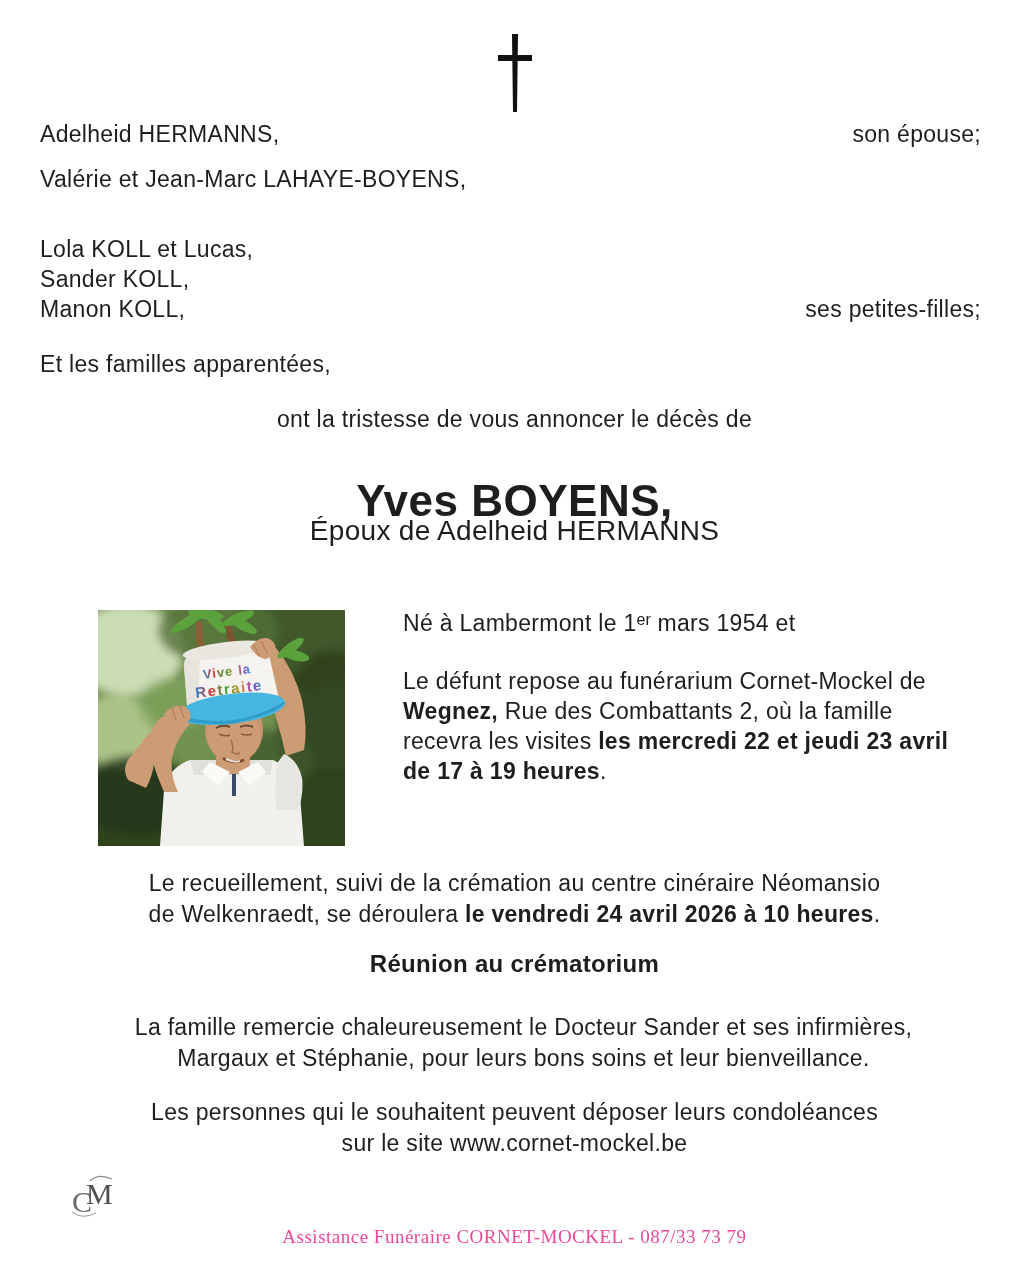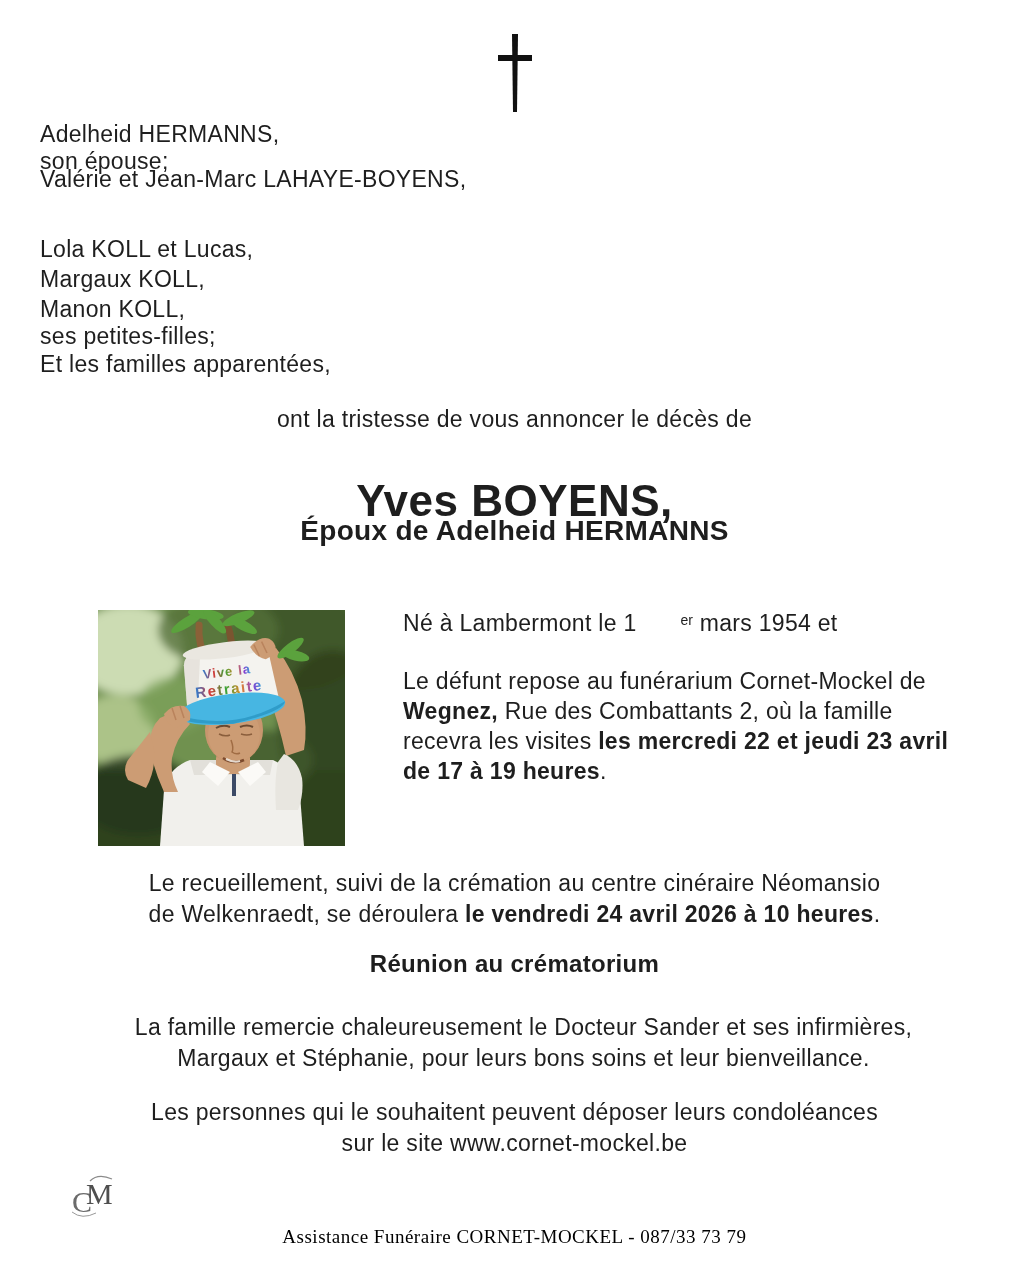--- a/index.html
+++ b/index.html
@@ -10,37 +10,37 @@
     background:#ffffff;
     font-family:"Liberation Sans","DejaVu Sans",sans-serif;
     color:#1e1e1e;
     font-size:23px;
     letter-spacing:0.3px;
     overflow:hidden;
   }
   .abs{position:absolute;}
   .centered{left:0;right:0;text-align:center;}
   .cross-wrap{top:34px;left:0;right:0;display:flex;justify-content:center;}
-  .names-row{left:40px;right:48px;display:flex;justify-content:space-between;white-space:nowrap;flex-direction:column;}
+  .names-row{left:40px;right:48px;display:flex;justify-content:space-between;white-space:nowrap;}
   .intro{top:406px;text-align:center;}
   .title{top:476px;font-size:44px;font-weight:700;letter-spacing:0.5px;}
-  .subtitle{top:515px;font-size:28px;font-weight:700;}
+  .subtitle{top:515px;font-size:28px;font-weight:400;}
   .photo-box{left:98px;top:610px;width:247px;height:236px;}
   .photo-box svg{display:block;}
   .details{left:403px;top:608px;width:600px;line-height:30px;}
   .details .para2{margin-top:28px;}
-  sup.ord{font-size:14px;line-height:0;vertical-align:6px;letter-spacing:0;margin-left:44px;}
+  sup.ord{font-size:16px;line-height:0;vertical-align:6px;letter-spacing:0;}
   b{font-weight:700;}
   .ceremony{top:868px;line-height:31px;}
   .meeting{top:950px;font-size:24px;font-weight:700;}
   .thanks{top:1012px;line-height:31px;margin-left:18px;}
   .condolences{top:1097px;line-height:31px;}
   .logo{left:66px;top:1172px;width:60px;height:52px;}
   .footer{top:1226px;font-family:"Liberation Serif","DejaVu Serif",serif;
-          font-size:19px;color:#000000;letter-spacing:0.5px;}
+          font-size:19px;color:#ec4899;letter-spacing:0.5px;}
 </style>
 </head>
 <body>
 
 <div class="page">
 
   <div class="abs cross-wrap">
     <svg width="38" height="78" viewBox="0 0 38 78" aria-hidden="true">
       <polygon points="16,0 22,0 21,78 17,78" fill="#111"></polygon>
       <rect x="2" y="21" width="34" height="6" fill="#111"></rect>
@@ -53,21 +53,21 @@
   </div>
   <div class="abs names-row" style="top:166px">
     <span>Valérie et Jean-Marc LAHAYE-BOYENS,</span>
     <span></span>
   </div>
   <div class="abs names-row" style="top:236px">
     <span>Lola KOLL et Lucas,</span>
     <span></span>
   </div>
   <div class="abs names-row" style="top:266px">
-    <span>Margaux KOLL,</span>
+    <span>Sander KOLL,</span>
     <span></span>
   </div>
   <div class="abs names-row" style="top:296px">
     <span>Manon KOLL,</span>
     <span>ses petites-filles;</span>
   </div>
   <div class="abs names-row" style="top:351px">
     <span>Et les familles apparentées,</span>
     <span></span>
   </div>

